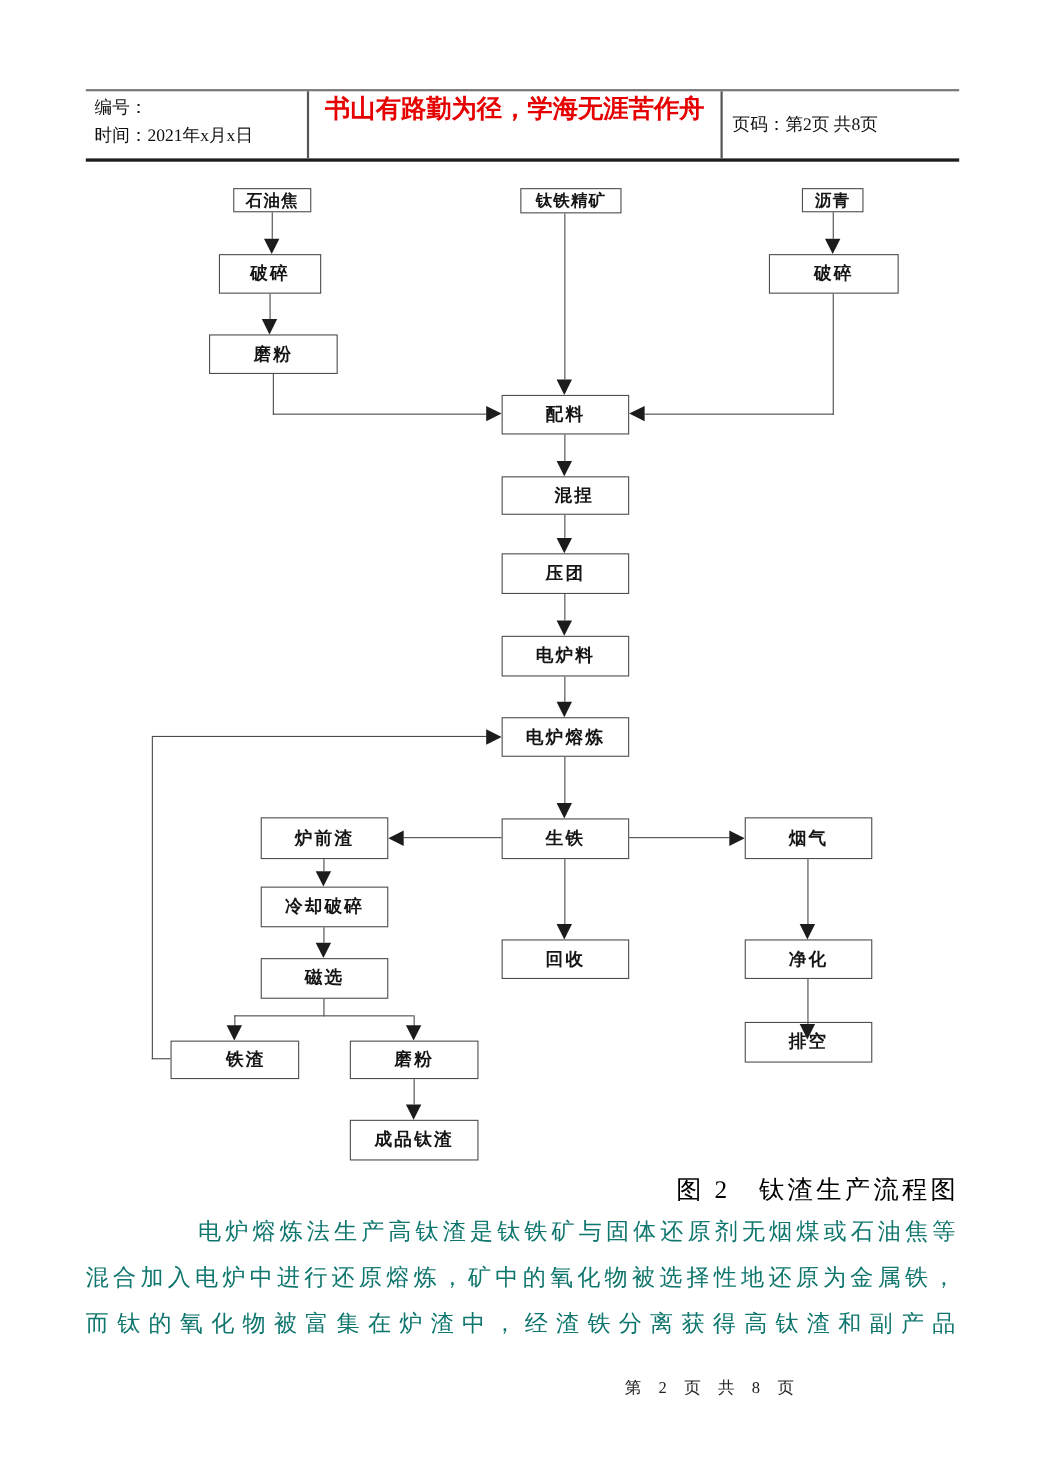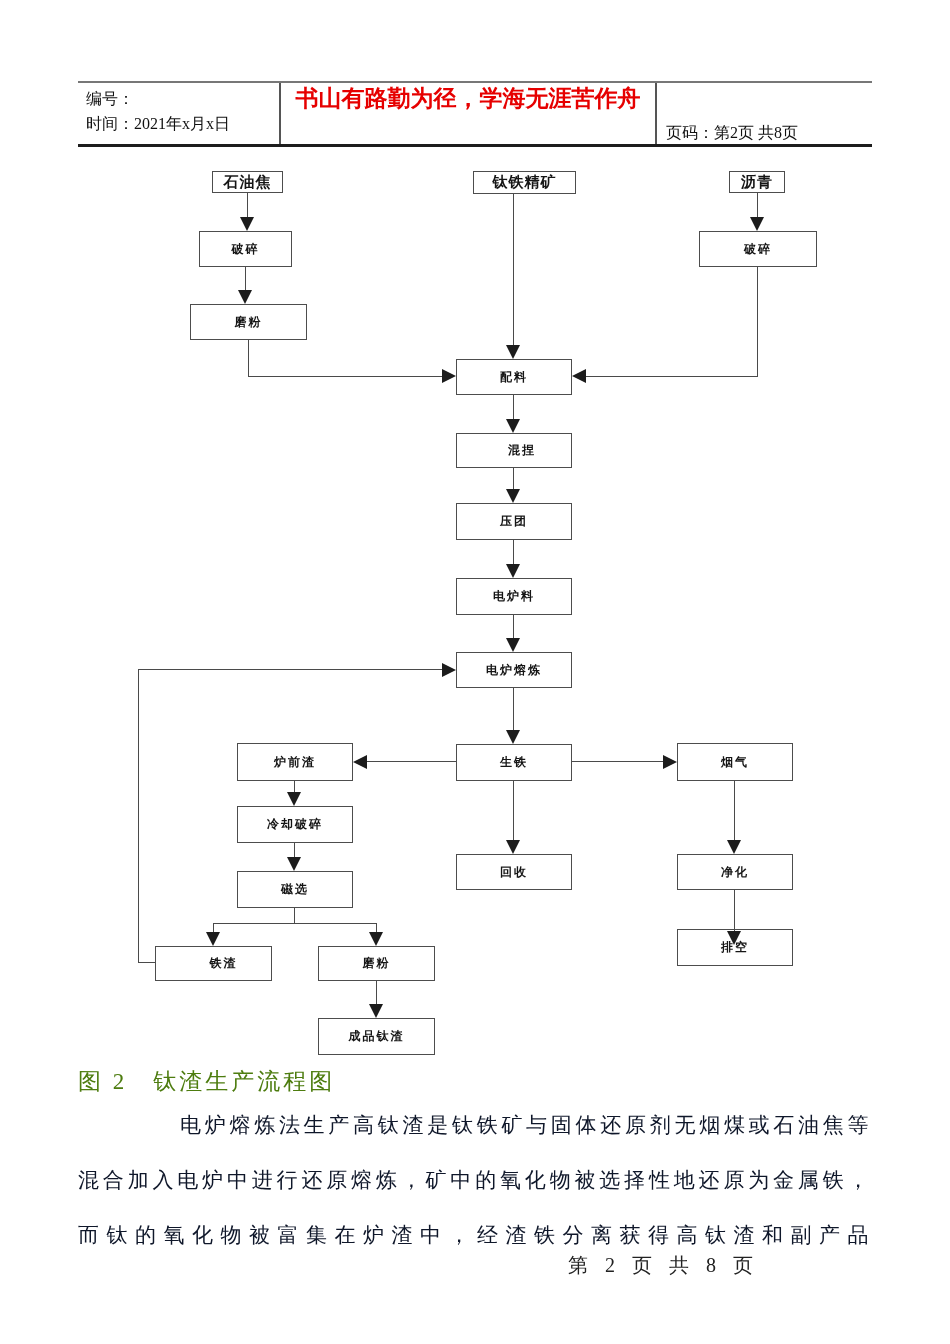--- a/index.html
+++ b/index.html
@@ -12,50 +12,50 @@
 
   
   .hdr {
     position:absolute; left:78px; top:81px; width:794px; height:66px;
     border-top:2px solid #777; border-bottom:3px solid #1d1d1d;
     display:flex; align-items:stretch;
   }
   .hdr-cell { height:100%; }
   .hdr-left  { width:203px; padding:4px 0 0 8px; font-size:16px; line-height:1.55; border-right:2px solid #555; }
   .hdr-mid   { width:374px; display:flex; justify-content:center; }
-  .hdr-right { width:217px; border-left:2px solid #555; display:flex; align-items:flex-end; padding-left:9px; font-size:16px; }
+  .hdr-right { width:217px; border-left:2px solid #555; display:flex; align-items:center; padding-left:9px; font-size:16px; }
   .motto { font-size:23px; font-weight:bold; font-family:"Liberation Sans", sans-serif; }
 
   
   .node {
     position:absolute; background:#fff; border:1px solid #4d4d4d;
     display:flex; align-items:center; justify-content:center;
-    font-weight:bold; font-size:12px; letter-spacing:2px;
+    font-weight:bold; font-size:16px; letter-spacing:2px;
     font-family:"Liberation Sans", sans-serif; color:#151515;
   }
   .node.small { font-size:15px; letter-spacing:1px; }
   .vl { position:absolute; width:1px; background:#4a4a4a; }
   .hl { position:absolute; height:1px; background:#4a4a4a; }
   .arrD { position:absolute; width:0; height:0; border-left:7px solid transparent; border-right:7px solid transparent; border-top:14px solid #1c1c1c; }
   .arrL { position:absolute; width:0; height:0; border-top:7px solid transparent; border-bottom:7px solid transparent; border-right:14px solid #1c1c1c; }
   .arrR { position:absolute; width:0; height:0; border-top:7px solid transparent; border-bottom:7px solid transparent; border-left:14px solid #1c1c1c; }
 
   
   .caption {
     position:absolute; left:78px; top:1066px; width:794px;
-    text-align:left; font-size:23px; letter-spacing:3px; color:#4d7c0f;
+    text-align:right; font-size:23px; letter-spacing:3px; color:#000000;
   }
   .bodytext {
     position:absolute; left:78px; top:1098px; width:794px;
-    font-size:21px; line-height:55px; letter-spacing:3.5px;
-    text-align:justify; text-align-last:justify; text-indent:102px; color:#0f172a;
+    font-size:21px; line-height:42px; letter-spacing:3.5px;
+    text-align:justify; text-align-last:justify; text-indent:102px; color:#0f766e;
   }
   .footer {
     position:absolute; left:568px; top:1252px;
-    font-size:20px; letter-spacing:6px; color:#222;
+    font-size:15px; letter-spacing:6px; color:#222;
   }
 </style>
 </head>
 <body>
 
 <div class="page">
 
   <div class="hdr">
     <div class="hdr-cell hdr-left">
       <div>编号：</div>
@@ -64,21 +64,21 @@
     <div class="hdr-cell hdr-mid">
       <div class="motto" style="color:#e60000;">书山有路勤为径，学海无涯苦作舟</div>
     </div>
     <div class="hdr-cell hdr-right">
       <div>页码：第2页 共8页</div>
     </div>
   </div>
 
   <div>
     <div class="node small" style="left:212px;top:171px;width:71px;height:22px;">石油焦</div>
-    <div class="node small" style="left:473px;top:171px;width:103px;height:23px;">钛铁精矿</div>
+    <div class="node small" style="left:473px;top:171px;width:92px;height:23px;">钛铁精矿</div>
     <div class="node small" style="left:729px;top:171px;width:56px;height:22px;">沥青</div>
     <div class="node" style="left:199px;top:231px;width:93px;height:36px;">破碎</div>
     <div class="node" style="left:699px;top:231px;width:118px;height:36px;">破碎</div>
     <div class="node" style="left:190px;top:304px;width:117px;height:36px;">磨粉</div>
     <div class="node" style="left:456px;top:359px;width:116px;height:36px;">配料</div>
     <div class="node" style="left:456px;top:433px;width:116px;height:35px;padding-left:16px;">混捏</div>
     <div class="node" style="left:456px;top:503px;width:116px;height:37px;">压团</div>
     <div class="node" style="left:456px;top:578px;width:116px;height:37px;">电炉料</div>
     <div class="node" style="left:456px;top:652px;width:116px;height:36px;">电炉熔炼</div>
     <div class="node" style="left:456px;top:744px;width:116px;height:37px;">生铁</div>

